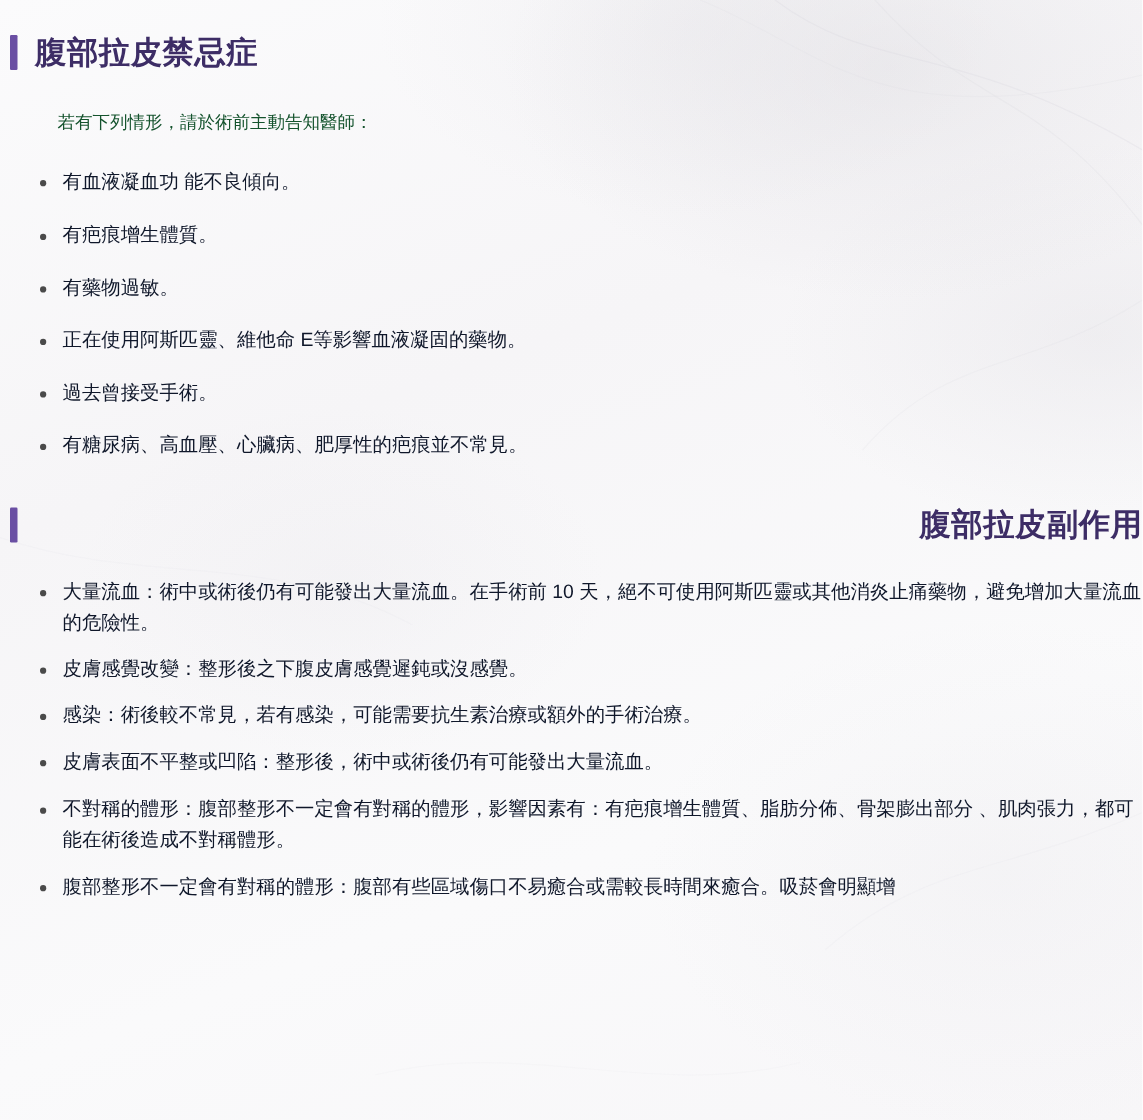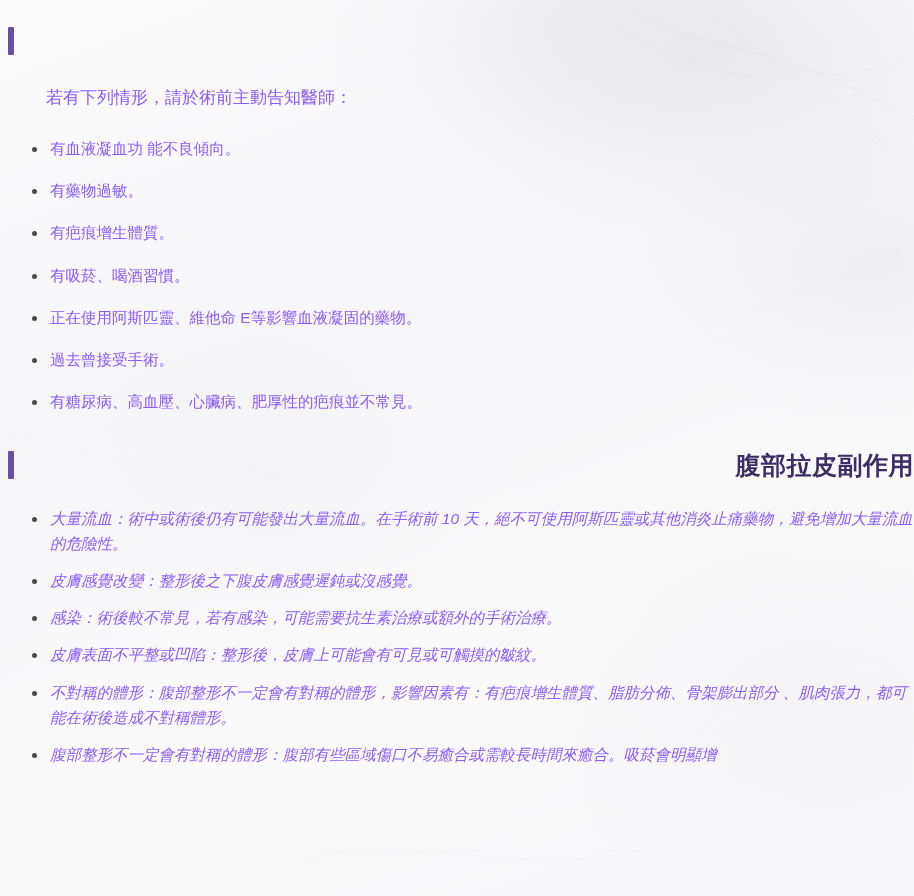--- a/index.html
+++ b/index.html
@@ -62,35 +62,35 @@
     font-size: 25px;
     font-weight: bold;
     color: #3d2d66;
     letter-spacing: 0.5px;
     line-height: 1.2;
   }
   #heading-1 { margin-top: 27px; }
   #heading-2 { margin-top: 36px; justify-content: space-between; }
 
   .intro-paragraph {
-    font-size: 17px;
-    color: #8b5cf6;
+    font-size: 14px;
+    color: #14532d;
     margin: 29px 0 0 46px;
     line-height: 1.6;
   }
 
   ul.bullet-list {
     list-style: none;
     margin: 0;
     padding: 0;
   }
   ul.bullet-list li {
     position: relative;
     font-size: 15.5px;
-    color: #8b5cf6;
+    color: #0f172a;
     line-height: 1.62;
     padding-left: 22px;
     margin-left: 28px;
   }
   ul.bullet-list li::before {
     content: "";
     position: absolute;
     left: 4px;
     top: 11px;
     width: 5px;
@@ -99,21 +99,20 @@
     background: #4a4a4a;
   }
 
   #list-contraindications { margin-top: 25px; }
   #list-contraindications li { margin-bottom: 17px; }
 
   #list-sideeffects { margin-top: 26px; }
   #list-sideeffects li {
     margin-bottom: 12px;
     padding-right: 0;
-    font-style: italic;
   }
 </style>
 </head>
 <body>
 
 <div class="bg-texture"></div>
 <svg class="bg-streaks" viewBox="0 0 914 896" preserveAspectRatio="none">
   <g fill="none" stroke="#d8d6dd" stroke-width="1">
     <path d="M620 0 C 700 60, 760 30, 914 120" opacity="0.5"></path>
     <path d="M700 0 C 780 90, 830 70, 914 180" opacity="0.4"></path>
@@ -122,41 +121,41 @@
     <path d="M0 430 C 120 470, 220 440, 330 500" opacity="0.22"></path>
     <path d="M914 650 C 800 700, 740 690, 660 760" opacity="0.22"></path>
     <path d="M300 860 C 420 830, 520 880, 640 850" opacity="0.18"></path>
   </g>
 </svg>
 
 <div class="content">
 
   <div class="section-heading" id="heading-1">
     <div class="heading-bar"></div>
+    <div class="heading-text">腹部拉皮禁忌症</div>
   </div>
 
   <p class="intro-paragraph">若有下列情形，請於術前主動告知醫師：</p>
 
   <ul class="bullet-list" id="list-contraindications">
     <li>有血液凝血功 能不良傾向。</li>
+    <li>有疤痕增生體質。</li>
     <li>有藥物過敏。</li>
-    <li>有疤痕增生體質。</li>
-    <li>有吸菸、喝酒習慣。</li>
     <li>正在使用阿斯匹靈、維他命 E等影響血液凝固的藥物。</li>
     <li>過去曾接受手術。</li>
     <li>有糖尿病、高血壓、心臟病、肥厚性的疤痕並不常見。</li>
   </ul>
 
   <div class="section-heading" id="heading-2">
     <div class="heading-bar"></div>
     <div class="heading-text">腹部拉皮副作用</div>
   </div>
 
   <ul class="bullet-list" id="list-sideeffects">
     <li>大量流血：術中或術後仍有可能發出大量流血。在手術前 10 天，絕不可使用阿斯匹靈或其他消炎止痛藥物，避免增加大量流血的危險性。</li>
     <li>皮膚感覺改變：整形後之下腹皮膚感覺遲鈍或沒感覺。</li>
     <li>感染：術後較不常見，若有感染，可能需要抗生素治療或額外的手術治療。</li>
-    <li>皮膚表面不平整或凹陷：整形後，皮膚上可能會有可見或可觸摸的皺紋。</li>
+    <li>皮膚表面不平整或凹陷：整形後，術中或術後仍有可能發出大量流血。</li>
     <li>不對稱的體形：腹部整形不一定會有對稱的體形，影響因素有：有疤痕增生體質、脂肪分佈、骨架膨出部分 、肌肉張力，都可能在術後造成不對稱體形。</li>
     <li>腹部整形不一定會有對稱的體形：腹部有些區域傷口不易癒合或需較長時間來癒合。吸菸會明顯增</li>
   </ul>
 
 </div>
 
 </body></html>

